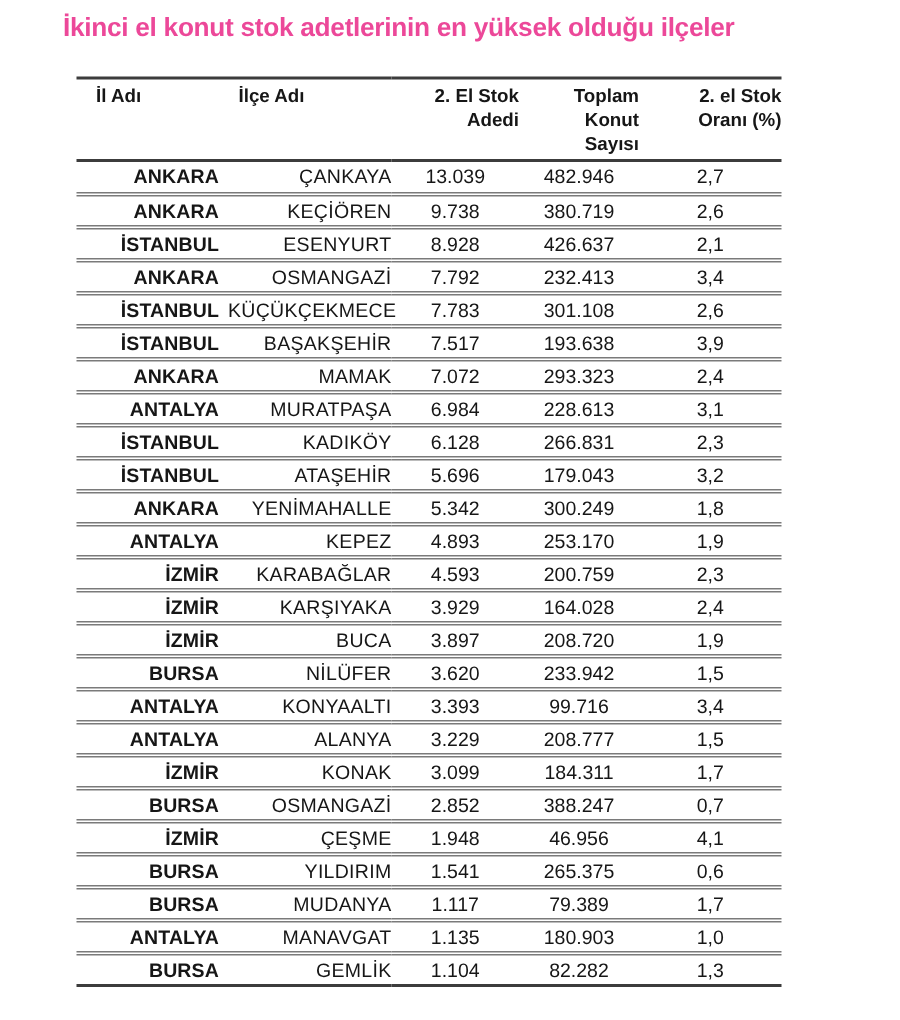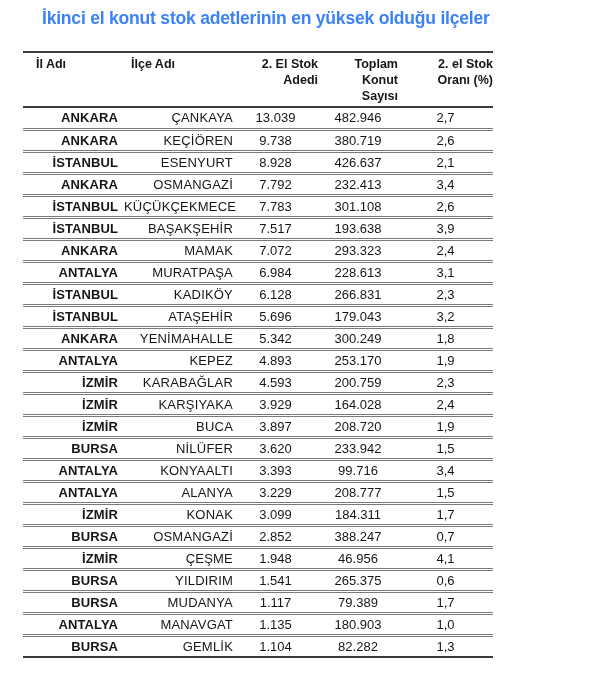--- a/index.html
+++ b/index.html
@@ -17,27 +17,27 @@
     width: 600px;
     height: 680px;
     overflow: hidden;
     background: #ffffff;
   }
   .title {
     margin: 8px 0 0 42px;
     font-size: 17.5px;
     font-weight: bold;
     letter-spacing: -0.2px;
-    color: #3b82f6;
+    color: #ec4899;
     white-space: nowrap;
   }
   table.stock {
     border-collapse: collapse;
     table-layout: fixed;
-    margin: 22px 0 0 23px;
+    margin: 22px 0 0 51px;
     width: 470px;
     border-top: 2px solid #3c3c3c;
     border-bottom: 2px solid #3c3c3c;
     font-size: 13px;
   }
   col.c1 { width: 95px; }
   col.c2 { width: 115px; }
   col.c3 { width: 85px; }
   col.c4 { width: 80px; }
   col.c5 { width: 95px; }

